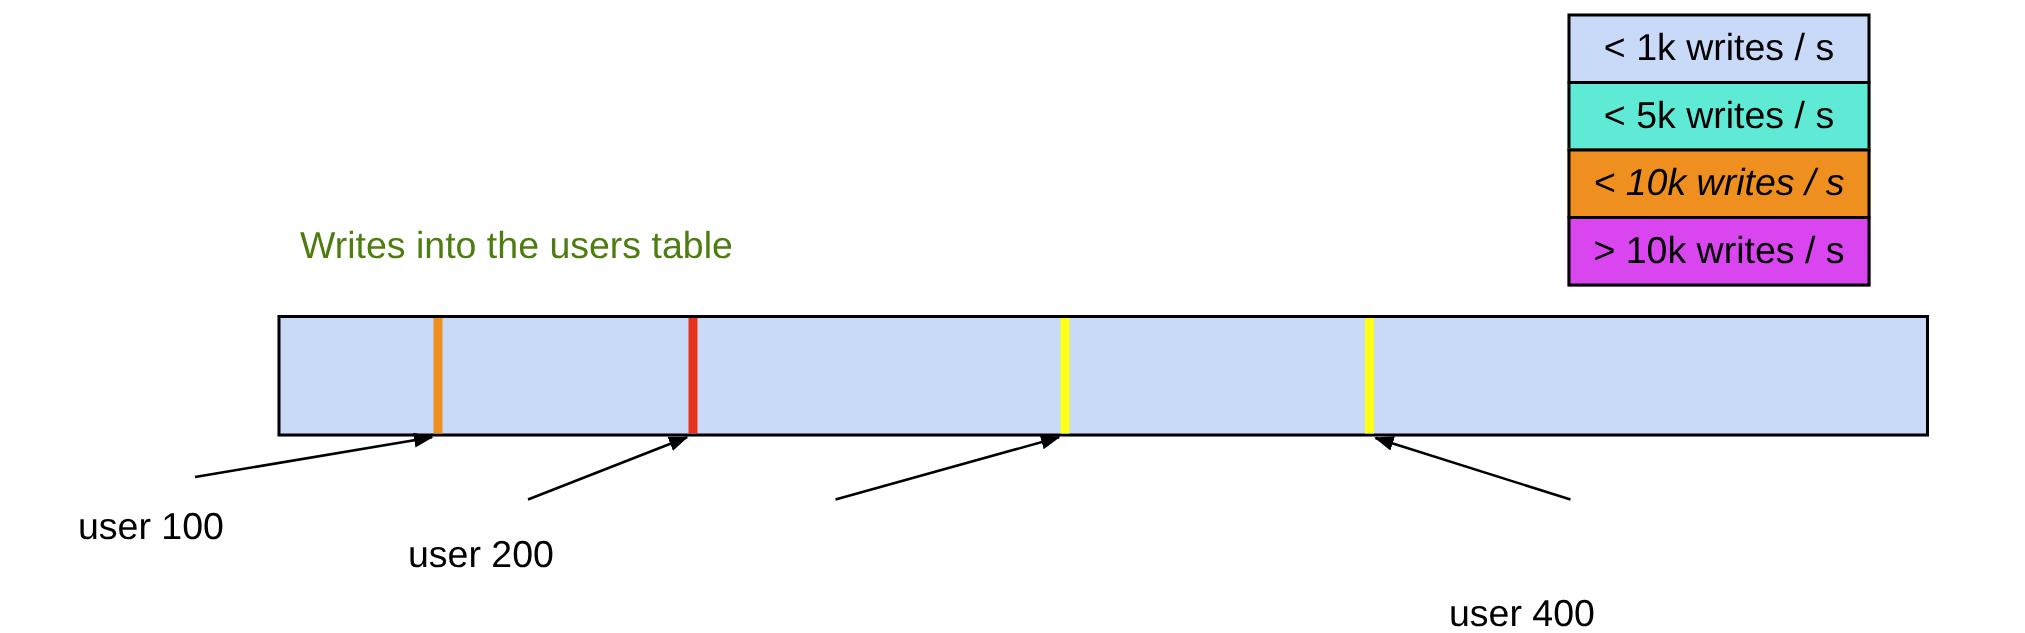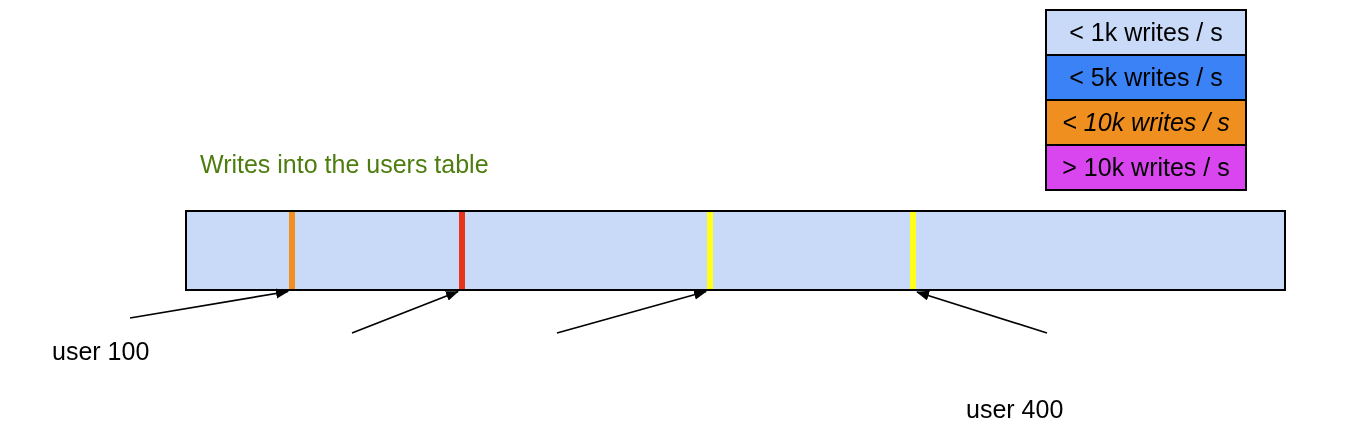--- a/index.html
+++ b/index.html
@@ -82,21 +82,21 @@
   .user-label.u300 { left: 492px; top: 354px; }
   .user-label.u400 { left: 966px; top: 368px; margin-top: 27px; }
 </style>
 </head>
 <body>
 
 <div class="canvas">
 
   <div class="legend">
       <div class="legend-row" style="background: rgb(201, 218, 248);">&lt; 1k writes / s</div>
-      <div class="legend-row" style="background: #3b82f6;">&lt; 5k writes / s</div>
+      <div class="legend-row" style="background: #5eead4;">&lt; 5k writes / s</div>
       <div class="legend-row" style="background: rgb(239, 143, 31); font-style: italic;">&lt; 10k writes / s</div>
       <div class="legend-row" style="background: #d946ef;">&gt; 10k writes / s</div>
     </div>
 
   <div class="title">Writes into the users table</div>
 
   <div class="bar" style="background: rgb(201, 218, 248);">
       <div class="marker" style="left: 9.6%; background: rgb(239, 143, 31);"></div>
       <div class="marker" style="left: 25.1%; background: rgb(232, 51, 28);"></div>
       <div class="marker" style="left: 47.7%; background: rgb(255, 255, 26);"></div>
@@ -109,15 +109,16 @@
         <path d="M0,0 L13,5 L0,10 z" fill="#000000"></path>
       </marker>
     </defs>
     <line x1="130" y1="318" x2="288" y2="291.5" stroke="#000000" stroke-width="1.7" marker-end="url(#ah)"></line>
     <line x1="352" y1="333" x2="458" y2="291.5" stroke="#000000" stroke-width="1.7" marker-end="url(#ah)"></line>
     <line x1="557" y1="333" x2="706" y2="291.5" stroke="#000000" stroke-width="1.7" marker-end="url(#ah)"></line>
     <line x1="1047" y1="333" x2="917" y2="292" stroke="#000000" stroke-width="1.7" marker-end="url(#ah)"></line>
   </svg>
 
   <div class="user-label u100">user 100</div>
+  <div class="user-label u200">user 200</div>
   <div class="user-label u400">user 400</div>
 
 </div>
 
 </body></html>

